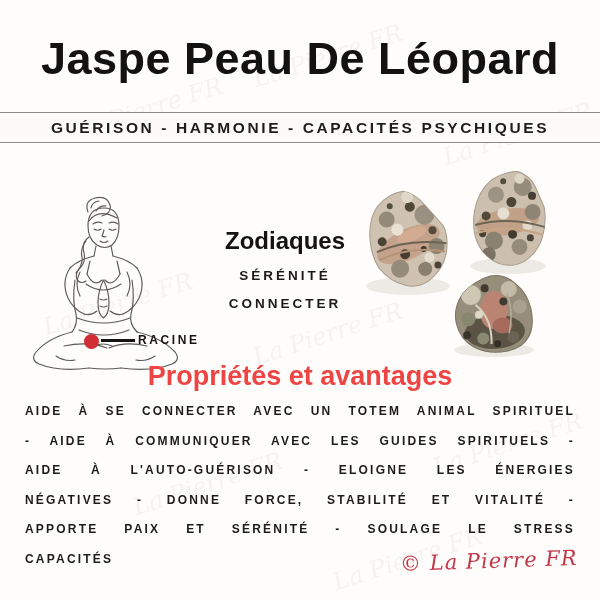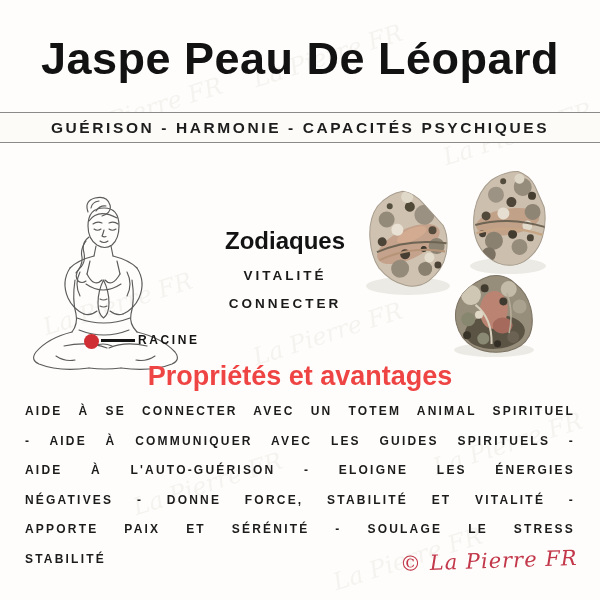--- a/index.html
+++ b/index.html
@@ -218,21 +218,21 @@
       <path d="M66,151 q9,-4 18,0"></path>
     </g>
   </svg>
 
   <div class="chakra-dot" style="background: rgb(207, 46, 53);"></div>
   <div class="chakra-line"></div>
   <div class="chakra-label">RACINE</div>
 
   <div class="zodiac-block">
     <div class="zodiac-heading">Zodiaques</div>
-    <div class="zodiac-sign">VITALITÉ</div>
+    <div class="zodiac-sign">SÉRÉNITÉ</div>
     <div class="zodiac-sign">CONNECTER</div>
   </div>
 
   <svg class="stones-svg" viewBox="0 0 200 200">
     <defs>
       <clipPath id="stA">
           <path d="M38,3 Q50,6 58,17 L76,40 Q81,52 77,68 Q73,84 58,94 Q47,101 34,97 Q19,92 9,78 Q2,66 2,48 Q2,28 12,16 Q24,4 38,3 Z"></path>
         </clipPath>
       <clipPath id="stB">
           <path d="M44,1 Q56,4 62,14 L73,34 Q77,48 74,64 Q71,80 58,90 Q46,98 32,94 Q17,89 9,74 Q3,62 4,44 Q6,24 18,12 Q30,2 44,1 Z"></path>
@@ -320,18 +320,18 @@
     </g>
   </svg>
 
   <h2 class="props-heading">Propriétés et avantages</h2>
   <div class="props">
     <div class="prop-line">AIDE À SE CONNECTER AVEC UN TOTEM ANIMAL SPIRITUEL</div>
     <div class="prop-line">- AIDE À COMMUNIQUER AVEC LES GUIDES SPIRITUELS -</div>
     <div class="prop-line">AIDE À L'AUTO-GUÉRISON - ELOIGNE LES ÉNERGIES</div>
     <div class="prop-line">NÉGATIVES - DONNE FORCE, STABILITÉ ET VITALITÉ -</div>
     <div class="prop-line">APPORTE PAIX ET SÉRÉNITÉ - SOULAGE LE STRESS</div>
-    <div class="prop-line last">STABILITÉ</div>
+    <div class="prop-line last">CAPACITÉS</div>
   </div>
 
   <div class="credit" style="color: rgb(194, 55, 73);">© La Pierre FR</div>
 
 </div>
 
 </body></html>

